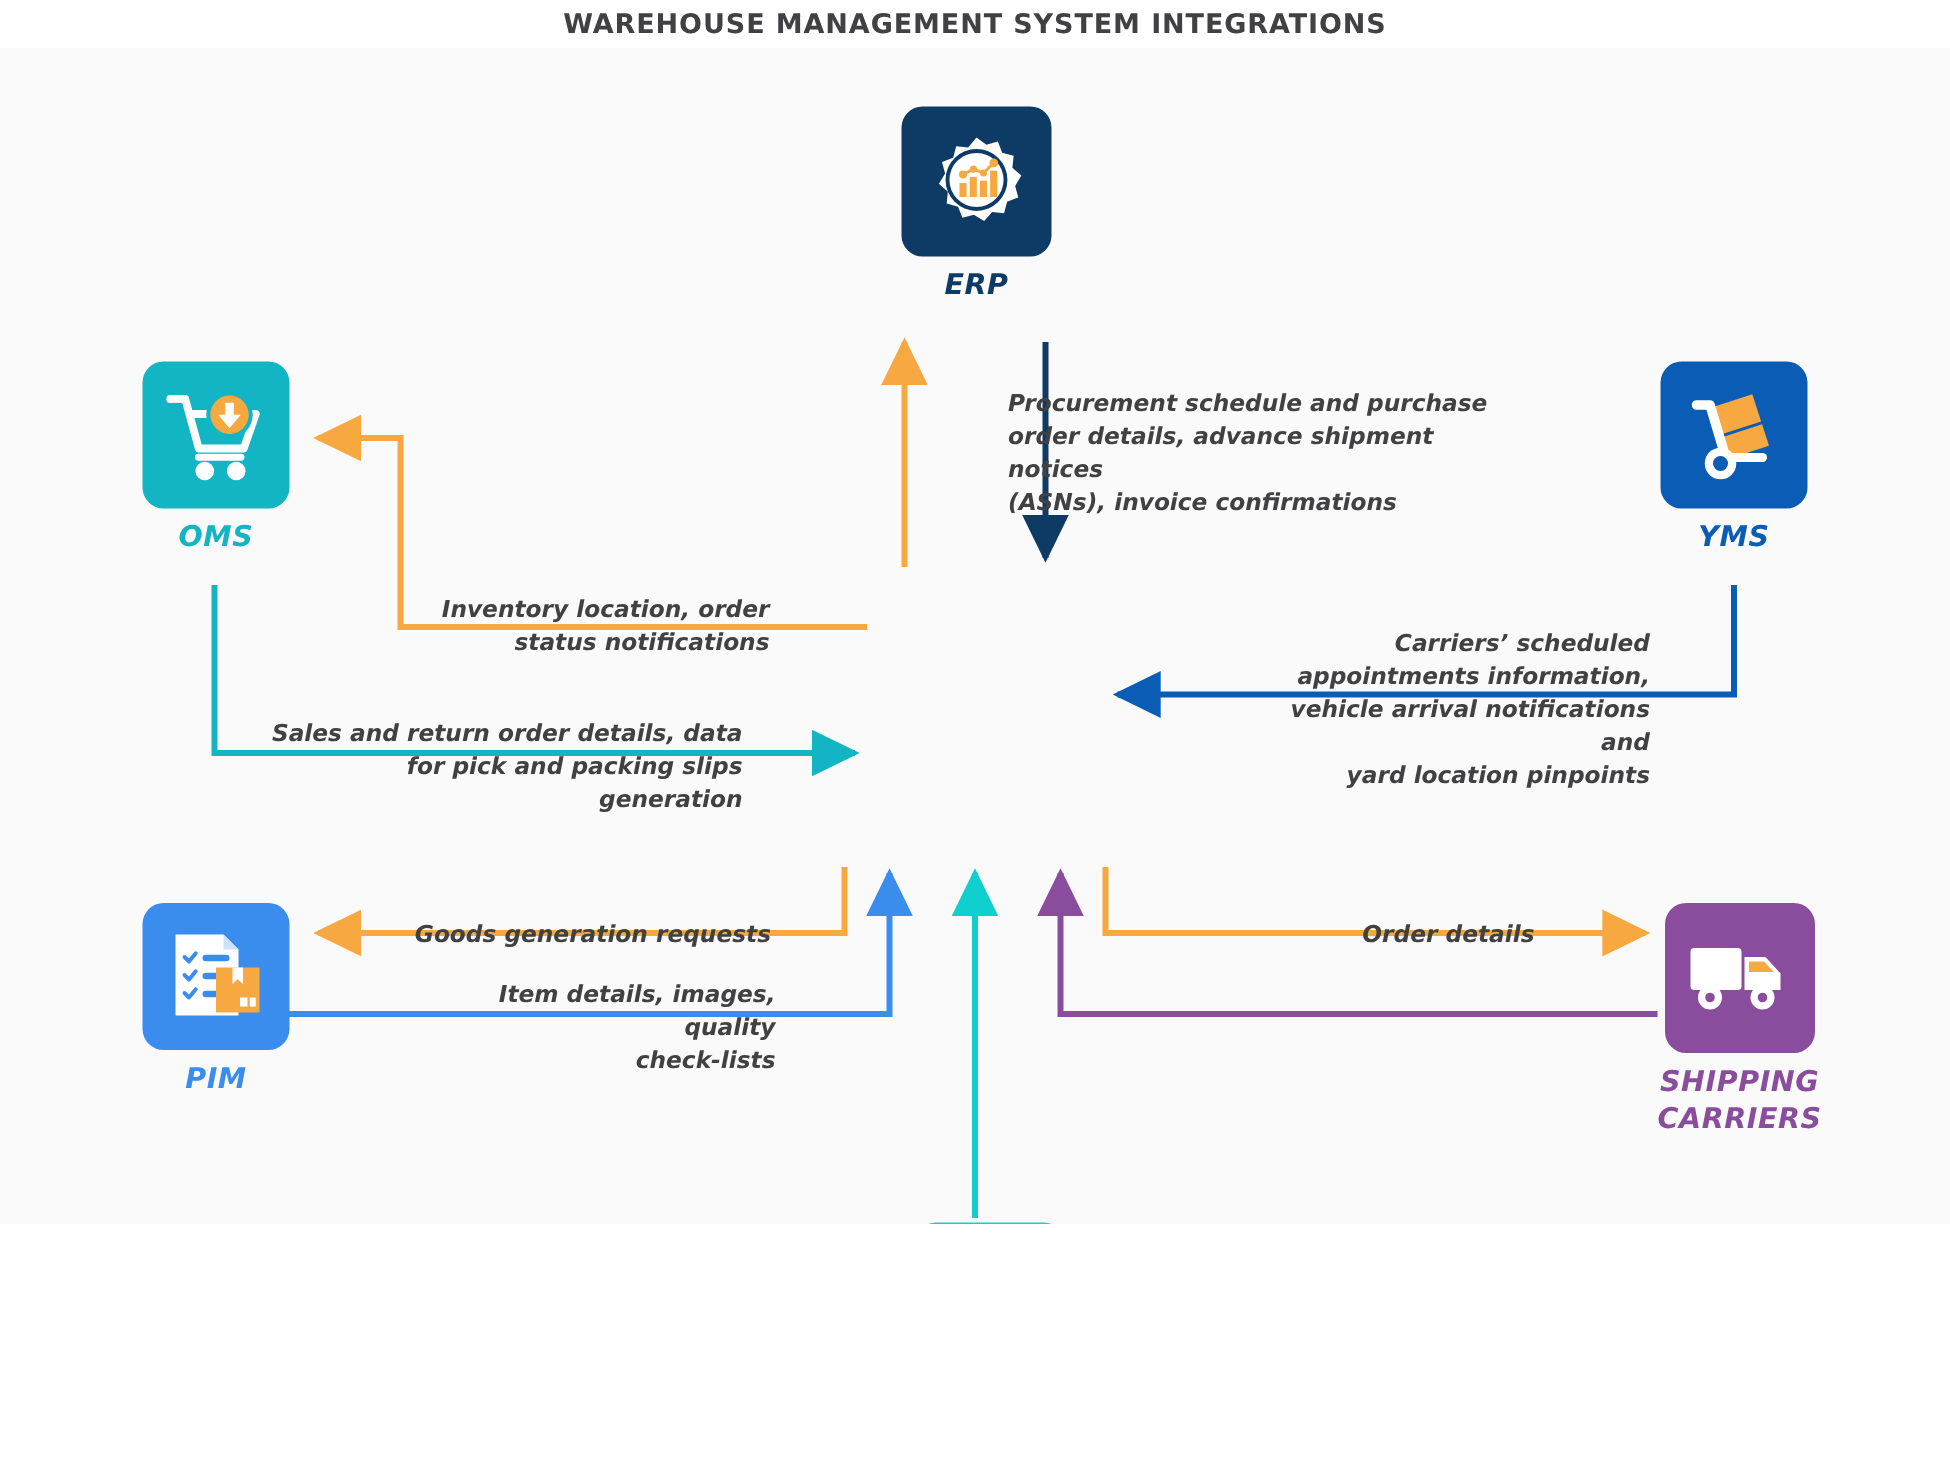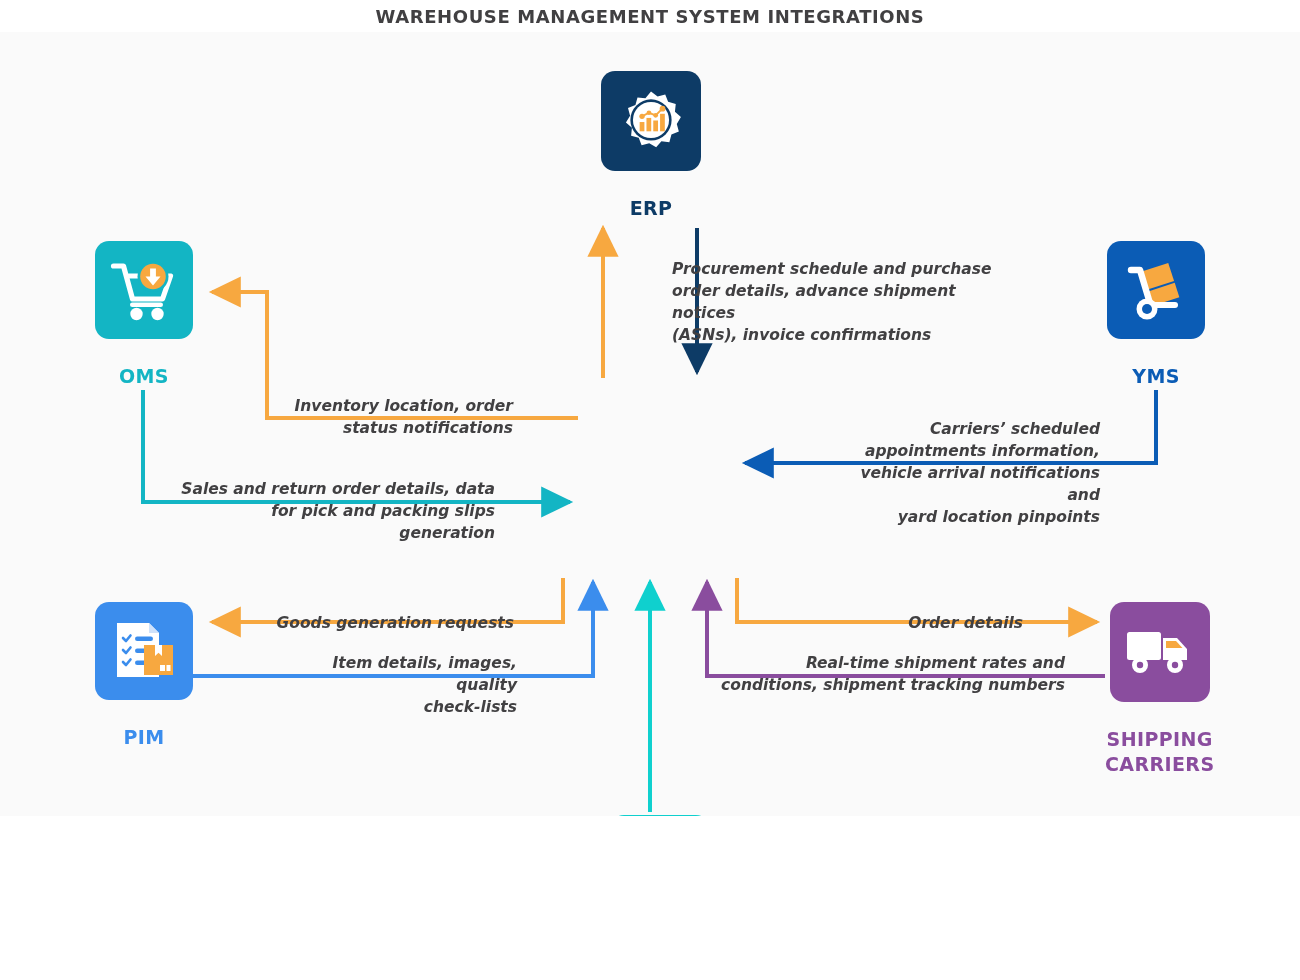--- a/index.html
+++ b/index.html
@@ -23,21 +23,21 @@
   
   #links { position:absolute; left:0; top:0; width:1300px; height:980px; }
 
   
   .node { position:absolute; display:flex; flex-direction:column; align-items:center; }
   .tile { border-radius:14px; display:flex; align-items:center; justify-content:center; }
   .nlabel {
     font-family:"DejaVu Sans", sans-serif;
     font-weight:bold; font-size:19px; letter-spacing:.4px;
     text-transform:uppercase; text-align:center; line-height:1.32;
-    margin-top:25px; white-space:pre-line;
+    margin-top:7px; white-space:pre-line;font-style:italic;
   }
 
   #node-erp  { left:601px; top:71px; }
   #node-oms  { left:95px;  top:241px; }
   #node-yms  { left:1107px;top:241px; }
   #node-wms  { left:577px; top:383px; }
   #node-pim  { left:95px;  top:602px; }
   #node-ship { left:1105px;top:602px; }
   #node-hw   { left:597px; top:815px;align-items:center; }
 
@@ -241,17 +241,15 @@
 vehicle arrival notifications and
 yard location pinpoints</div>
 
   <div class="elabel ta-c" style="left:258px; top:612px; width:256px;">Goods generation requests</div>
 
   <div class="elabel ta-c" style="left:272px; top:652px; width:245px;">Item details, images, quality
 check-lists</div>
 
   <div class="elabel ta-c" style="left:808px; top:612px; width:215px;">Order details</div>
 
-  <div class="elabel ta-c" style="left:720px; top:652px; width:345px;">Real-time shipment rates and
-conditions, shipment tracking numbers</div>
 
 
 </div>
 
 </body></html>

